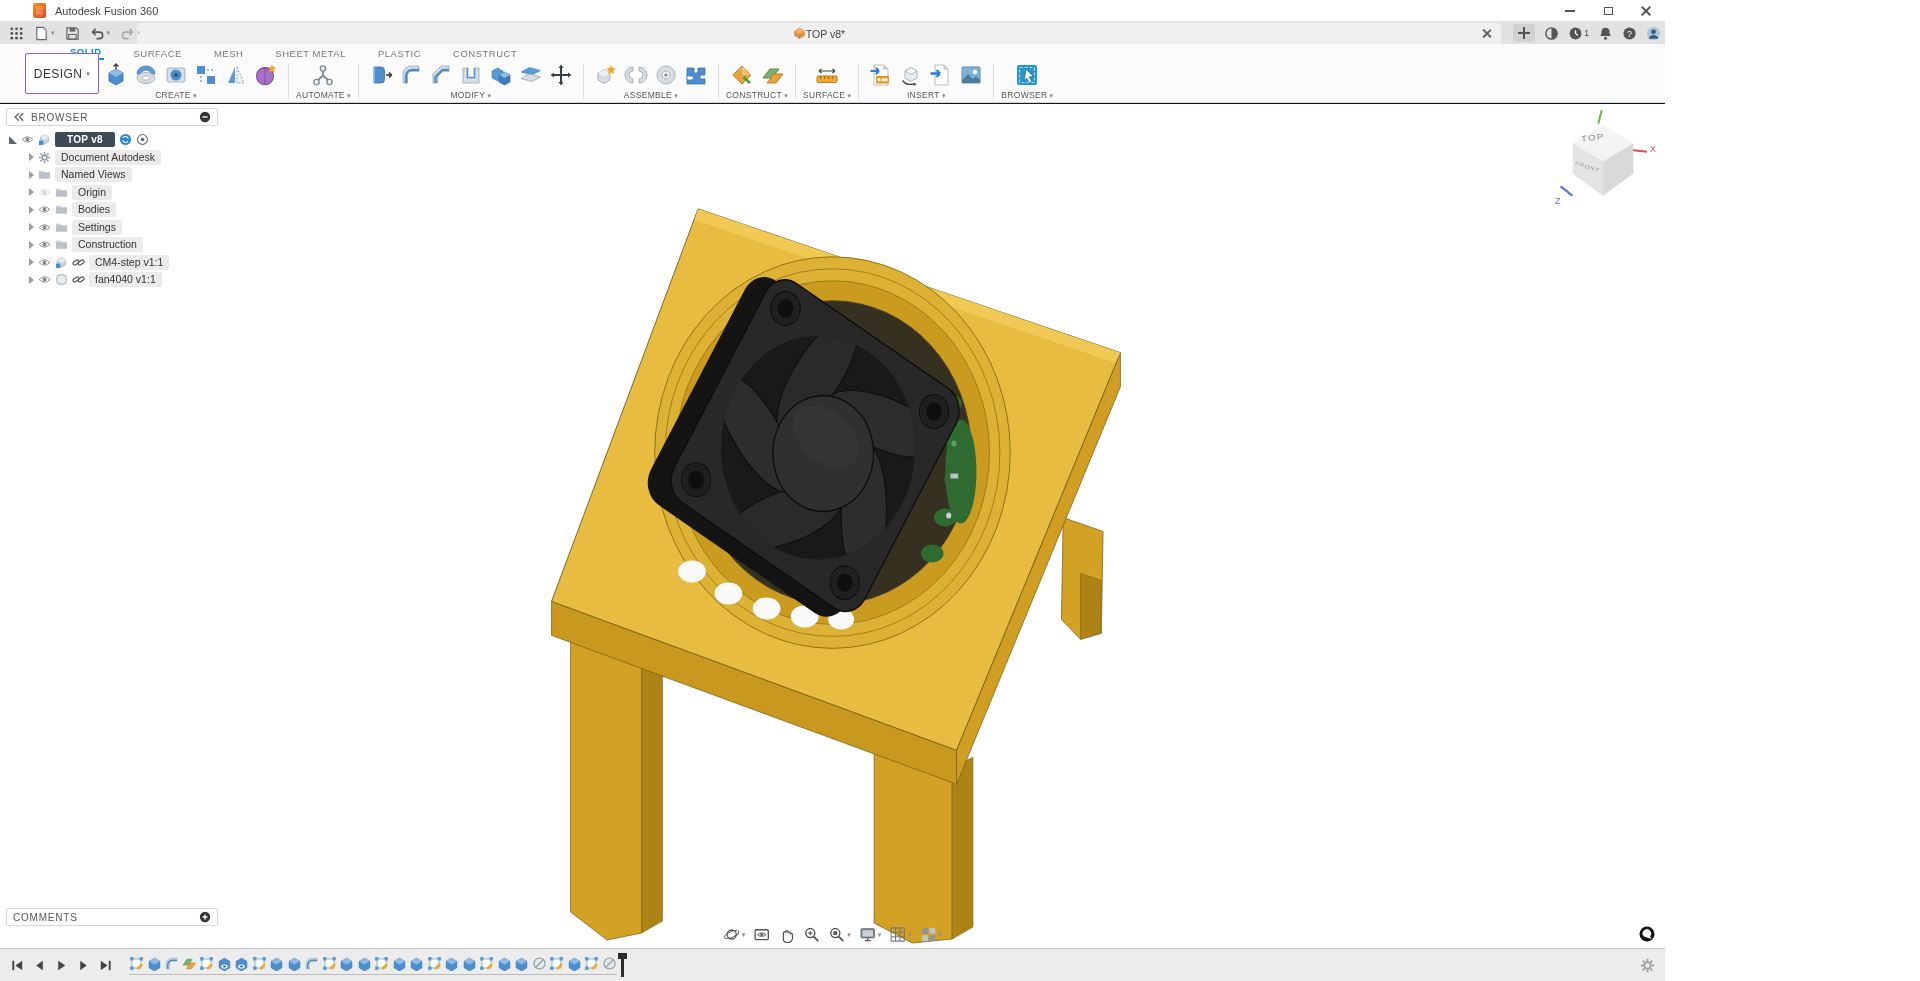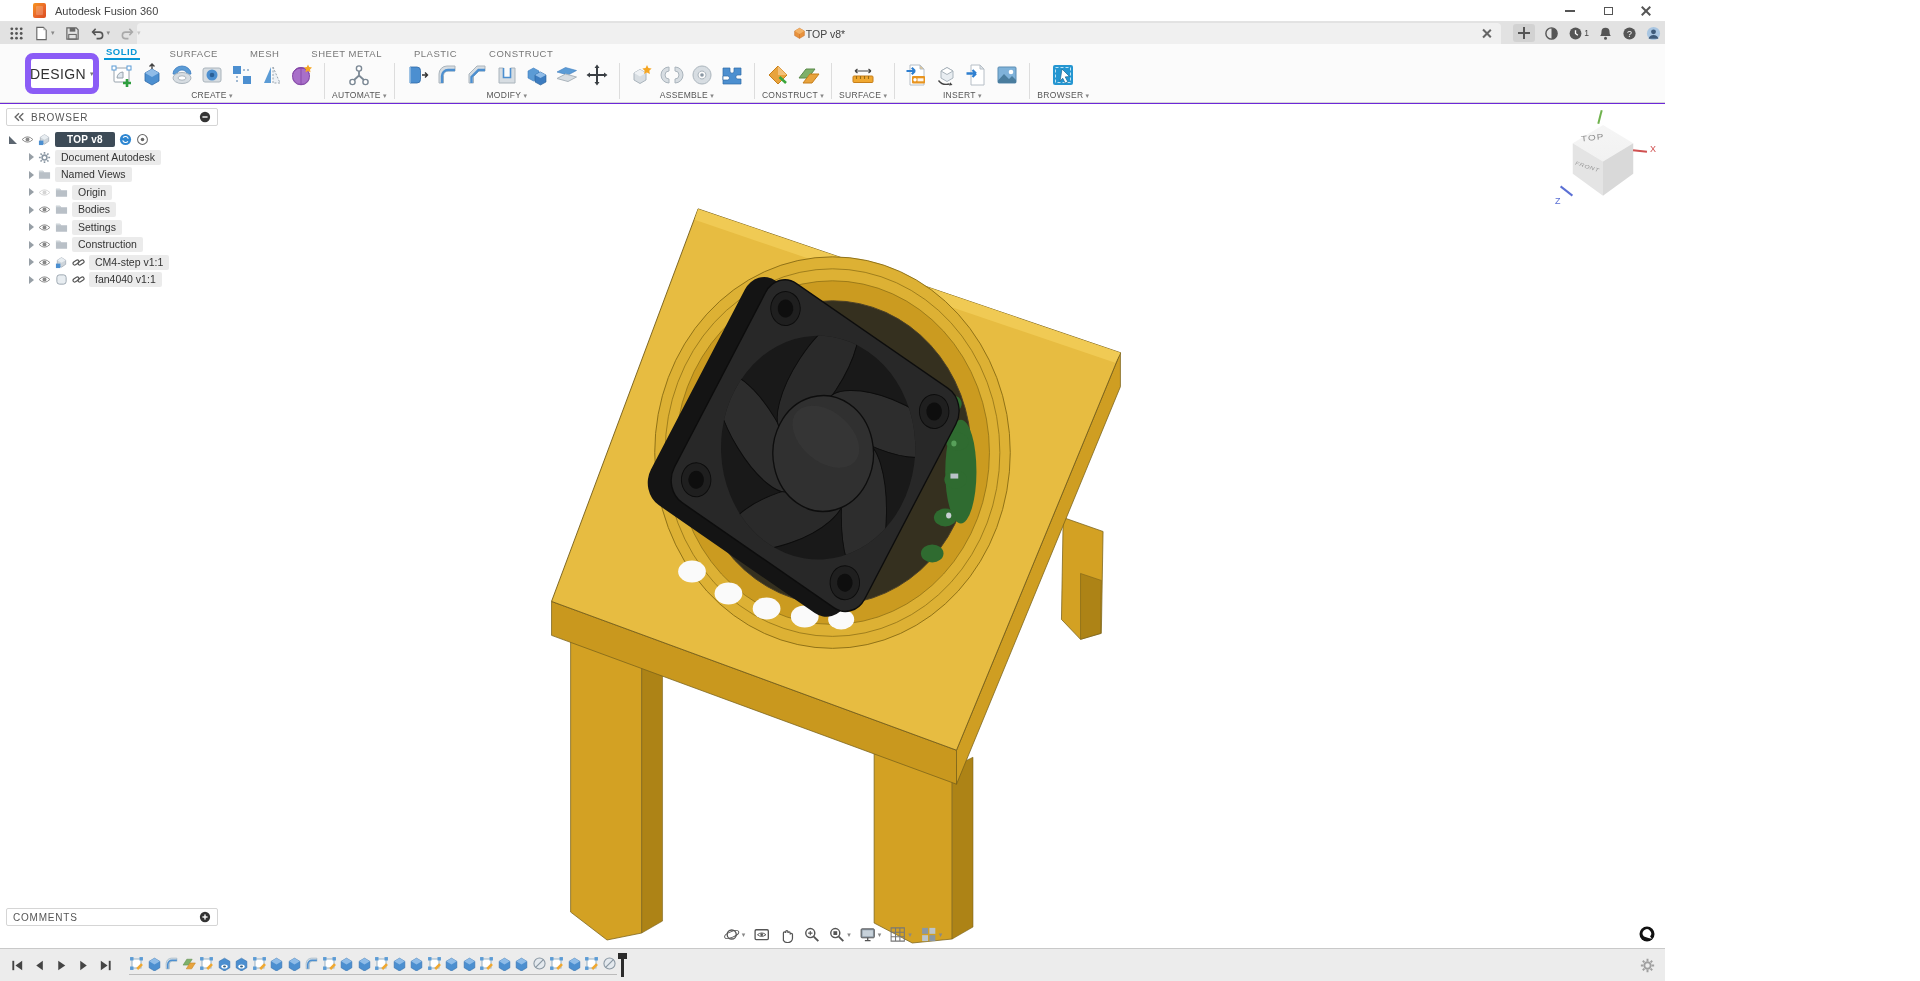--- a/index.html
+++ b/index.html
@@ -1,18 +1,18 @@
 <!DOCTYPE html>
 <html><head>
 <meta charset="utf-8">
 <style>
   *{margin:0;padding:0;box-sizing:border-box}
   html,body{width:1920px;height:981px;overflow:hidden}
   body{font-family:"Liberation Sans",sans-serif;background:#fff;color:#333}
-  #app{position:relative;width:1665px;height:981px;background:#6d28d9;overflow:hidden}
+  #app{position:relative;width:1665px;height:981px;background:#0f172a;overflow:hidden}
 
   
   .titlebar{height:22px;background:#fff;border-bottom:1px solid #e3e3e3;display:flex;align-items:center;position:relative}
   .fusion-logo{width:13px;height:15px;margin-left:33px;border-radius:2px;background:linear-gradient(135deg,#f7941e 0%,#e8632a 60%,#d94f1e 100%);position:relative}
   .fusion-logo::after{content:"";position:absolute;left:3px;top:3px;width:7px;height:9px;background:#fff3;border-radius:1px}
   .title-text{font-size:11px;color:#444;margin-left:9px}
   .winctl{position:absolute;right:0;top:0;height:22px;display:flex}
   .winbtn{width:38px;height:22px;display:flex;align-items:center;justify-content:center;cursor:pointer}
   .wmin{width:10px;height:2px;background:#555}
   .wmax{width:9px;height:8px;border:1.5px solid #555}
@@ -37,23 +37,23 @@
   .sbtn{position:relative;display:flex;align-items:center;justify-content:center;cursor:pointer}
   .sbtn svg{width:15px;height:15px}
   .newtab{width:22px;height:18px;background:#d2d2d2;border-radius:3px;position:relative;cursor:pointer}
   .newtab::before,.newtab::after{content:"";position:absolute;background:#555}
   .newtab::before{left:5px;top:8px;width:12px;height:1.8px}
   .newtab::after{left:10px;top:3px;width:1.8px;height:12px}
   .jobbadge{font-size:8.5px;color:#444;margin-left:1px}
 
   
   .ribbon{position:relative;height:59px;background:#fbfbfb;border-bottom:1px solid #d6d6d6}
-  .design-btn{position:absolute;left:25px;top:9px;width:74px;height:41px;background:#fff;border:6px solid #8b5cf6;border-radius:8px;display:flex;align-items:center;justify-content:center;font-size:14px;color:#333;letter-spacing:.4px;cursor:pointer}
+  .design-btn{position:absolute;left:25px;top:9px;width:74px;height:41px;background:#fff;border:1px solid #8b5cf6;border-radius:2px;display:flex;align-items:center;justify-content:center;font-size:12px;color:#333;letter-spacing:.4px;cursor:pointer}
   .design-btn::after{content:"▾";font-size:7px;color:#777;margin-left:4px}
-  .ribbon-main{margin-left:100px}
+  .ribbon-main{margin-left:64px}
   .rtabs{display:flex;gap:28px;height:16px;align-items:flex-end;padding-left:4px}
   .rtab{font-size:9.5px;color:#777;letter-spacing:.5px;padding:0 2px 1px;cursor:pointer}
   .rtab.active{color:#0696d7;border-bottom:2px solid #0696d7;font-weight:bold}
   .groups{display:flex;align-items:stretch;height:42px}
   .group{display:flex;flex-direction:column;align-items:center;justify-content:flex-start;padding:0 7px}
   .gicons{display:flex;align-items:center;height:29px}
   .glabel{font-size:8.5px;color:#555;letter-spacing:.3px;margin-top:1px;cursor:pointer}
   .glabel::after{content:" ▾";font-size:7px;color:#888}
   .gdivider{width:1px;background:#ddd;margin:3px 0}
   .ic{width:26px;height:26px;margin:0 2px;cursor:pointer;display:flex;align-items:center;justify-content:center}

